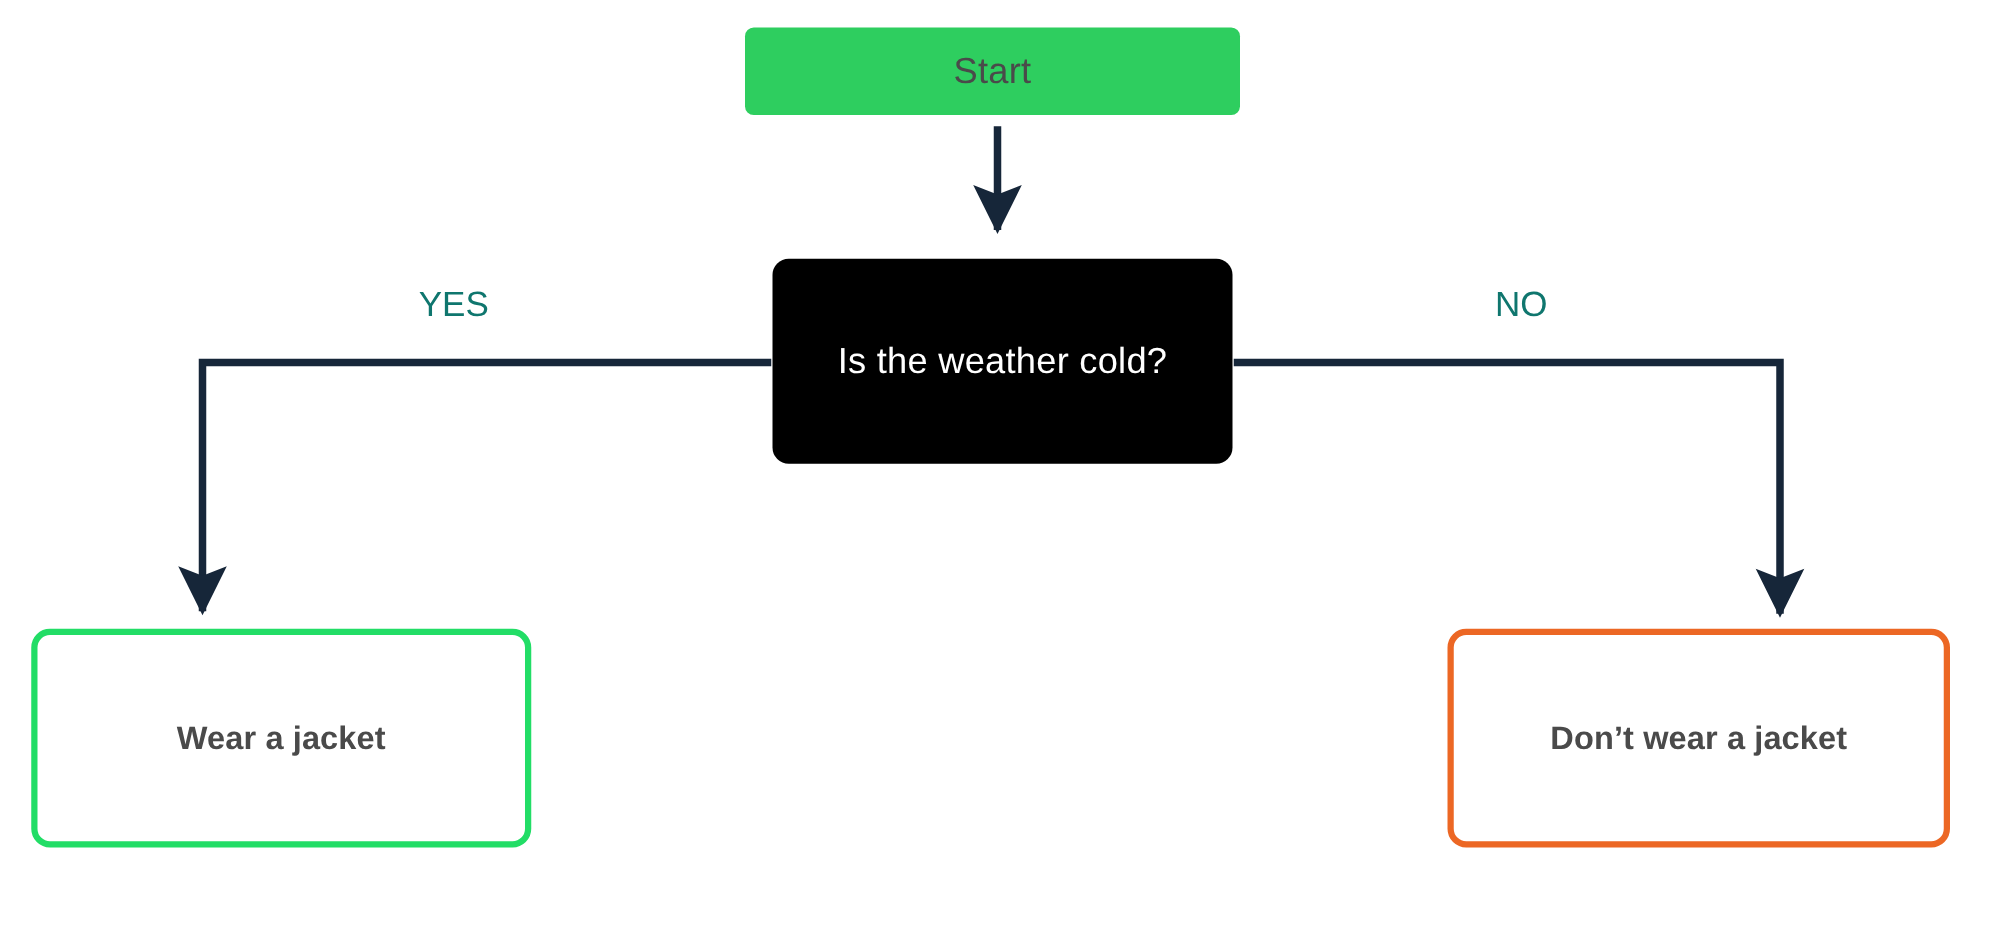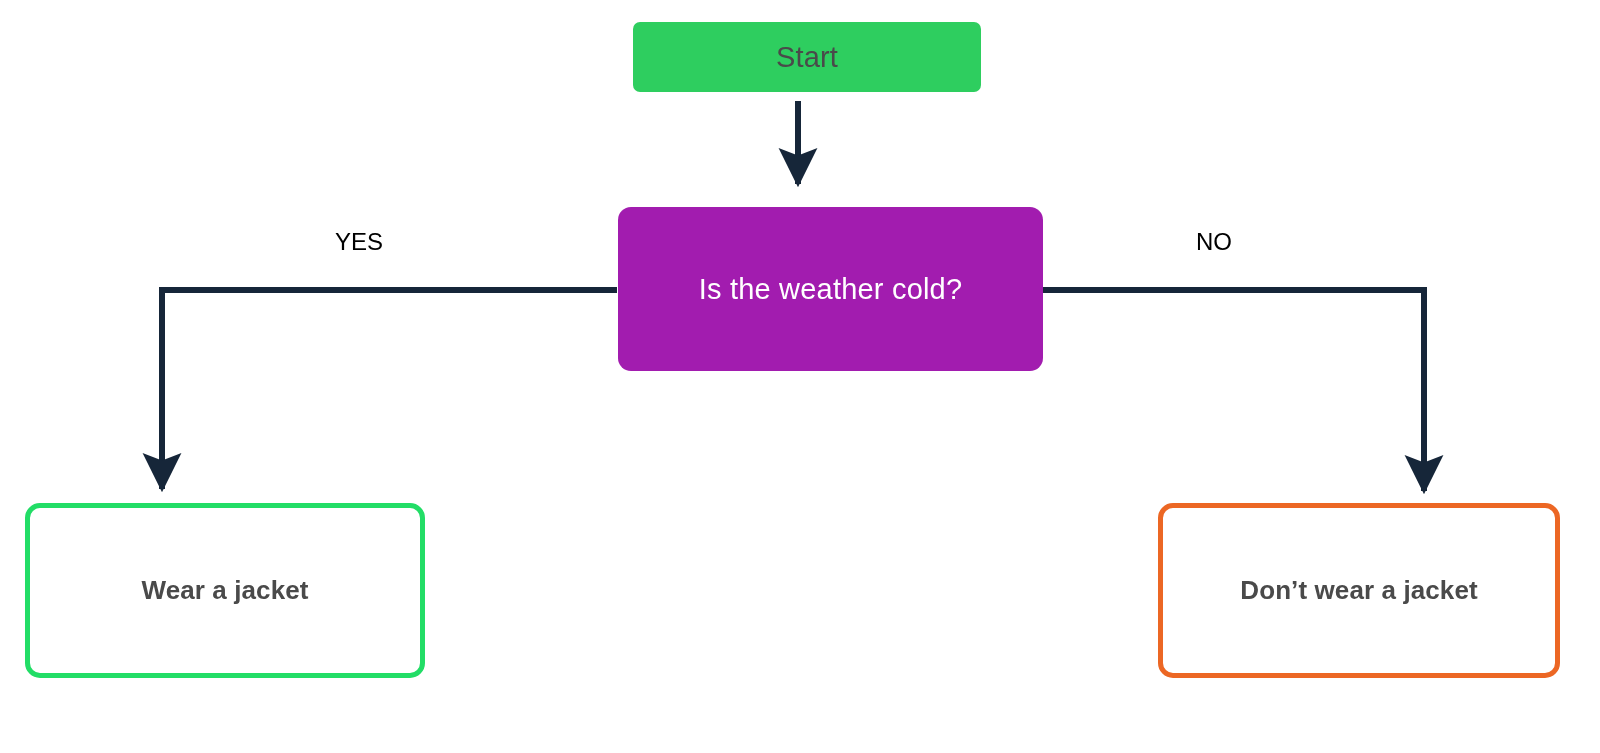--- a/index.html
+++ b/index.html
@@ -26,38 +26,38 @@
   .node {
     position: absolute;
     box-sizing: border-box;
     display: flex;
     align-items: center;
     justify-content: center;
     text-align: center;
   }
   
   .node-start {
-    left: 633px;
+    left: 596px;
     top: 22px;
-    width: 348px;
+    width: 396px;
     height: 70px;
     background: #2ece5f;
     border-radius: 7px;
     color: #4a4a4a;
     font-size: 29px;
     font-weight: 400;
     letter-spacing: 0.2px;
   }
   
   .node-decision {
     left: 618px;
     top: 207px;
-    width: 425px;
+    width: 368px;
     height: 164px;
-    background: #a21caf;
+    background: #000000;
     border-radius: 13px;
     color: #ffffff;
     font-size: 29px;
     font-weight: 400;
     letter-spacing: 0.2px;
   }
   
   .node-outcome {
     background: #ffffff;
     border-radius: 15px;
@@ -76,22 +76,22 @@
   .node-no-outcome {
     left: 1158px;
     top: 503px;
     width: 402px;
     height: 175px;
     border: 5px solid #ec6724;
   }
   
   .edge-label {
     position: absolute;
-    color: #000000;
-    font-size: 24px;
+    color: #0f766e;
+    font-size: 28px;
     font-weight: 400;
     white-space: nowrap;
   }
   .label-yes {
     left: 335px;
     top: 228px;
   }
   .label-no {
     left: 1196px;
     top: 228px;

